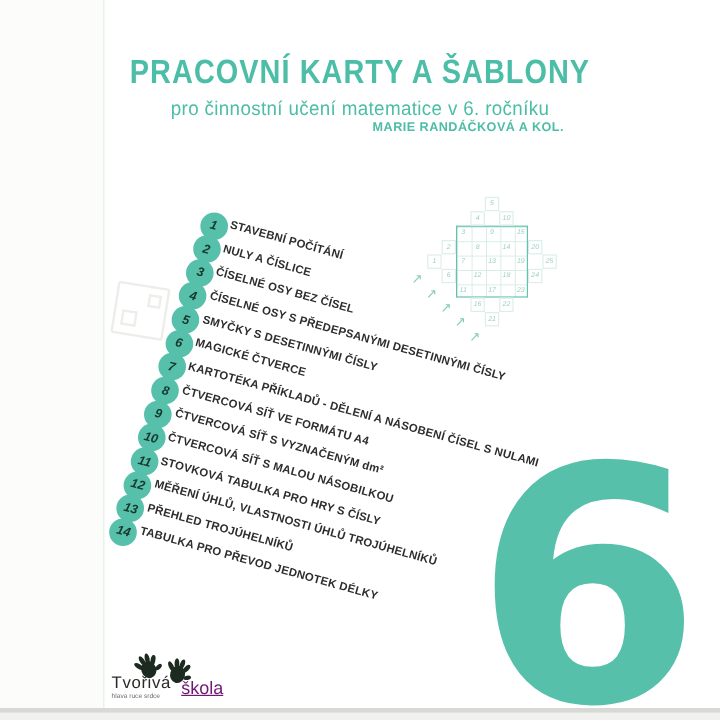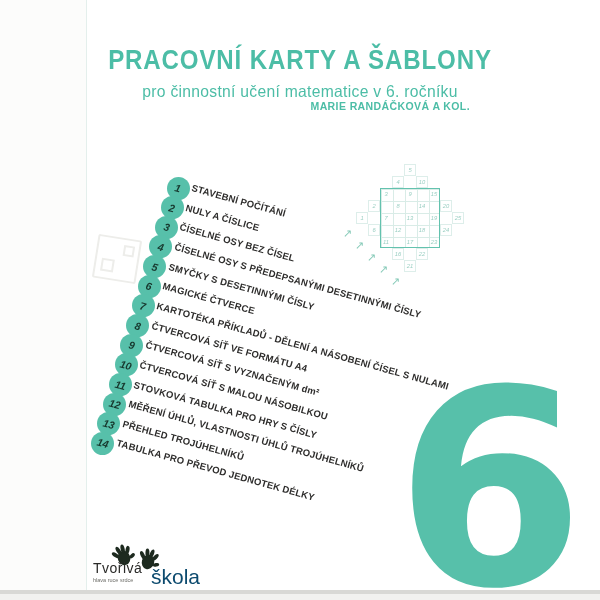--- a/index.html
+++ b/index.html
@@ -46,21 +46,21 @@
   .watermark{position:absolute;left:95px;top:237px;width:44px;height:44px;
     border:2px solid #ededea;border-radius:2px;transform:rotate(9deg);box-sizing:border-box;}
   .wm-a{position:absolute;right:4px;top:5px;width:11px;height:11px;border:2px solid #ededea;box-sizing:border-box;}
   .wm-b{position:absolute;left:5px;bottom:6px;width:13px;height:13px;border:2px solid #ededea;box-sizing:border-box;}
 
   .grade-svg{position:absolute;left:385px;top:348px;}
 
   .logo-name1{position:absolute;left:93px;top:560px;font-size:14px;color:#2a2a28;letter-spacing:0.5px;}
   .logo-tagline{position:absolute;left:93px;top:577px;font-size:10px;color:#6d6d68;
     transform:scale(0.55);transform-origin:left top;white-space:nowrap;}
-  .logo-name2{position:absolute;left:151px;top:565px;font-size:21px;color:#0c4a6e;}
+  .logo-name2{position:absolute;left:151px;top:565px;font-size:15px;color:#701a75;text-decoration:underline;}
   .hands-svg{position:absolute;left:108px;top:536px;}
 </style>
 </head>
 <body>
 
 <div>
 
   <div class="left-margin"></div>
   <div class="bottom-edge"></div>
   <div class="below-edge"></div>

